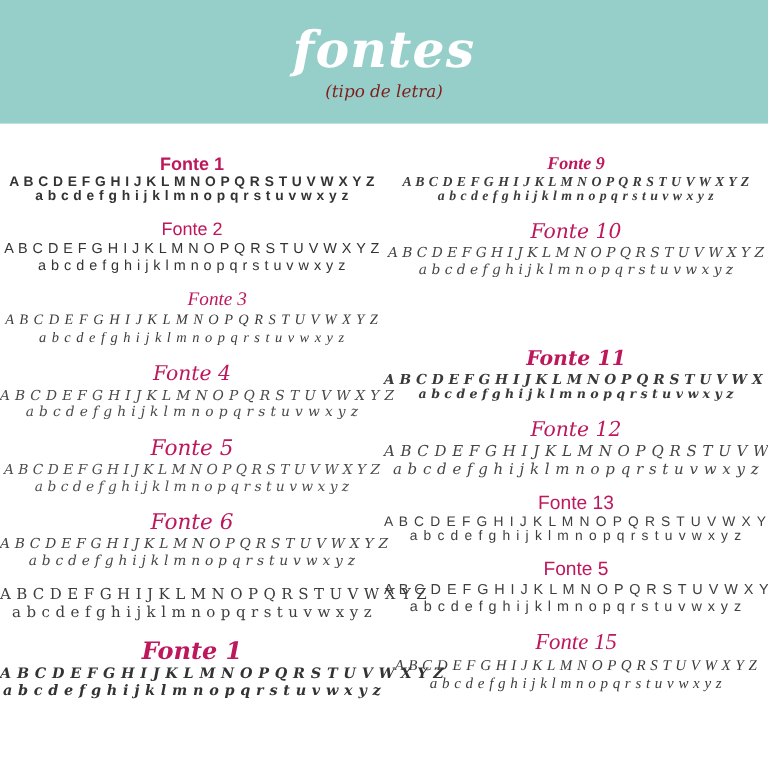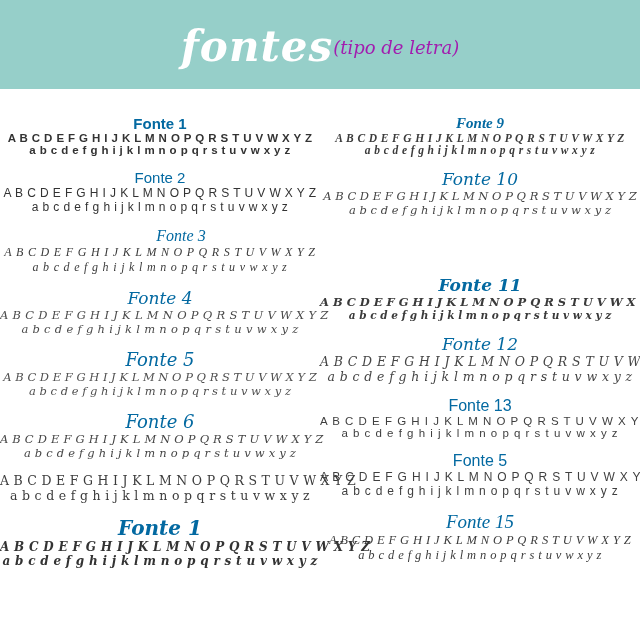--- a/index.html
+++ b/index.html
@@ -4,60 +4,60 @@
 <style>
   html,body{margin:0;padding:0;}
   body{
     width:640px;height:640px;
     background:#ffffff;
     font-family:"Liberation Sans",sans-serif;
     overflow:hidden;
   }
   
   .banner{
-    width:640px;height:89px;
+    width:640px;height:103px;
     background:#96cfc9;
-    display:flex;flex-direction:row;
+    display:flex;flex-direction:column;
     align-items:center;justify-content:center;
     box-sizing:border-box;
     padding-top:4px;
   }
   .banner .title{
     color:#ffffff;
     font-family:"DejaVu Serif",cursive;
     font-style:italic;font-weight:700;
     font-size:42px;line-height:44px;
     letter-spacing:1px;
   }
   .banner .subtitle{
-    color:#a21caf;
+    color:#7f1d1d;
     font-family:"DejaVu Serif",cursive;
     font-style:italic;font-weight:400;
-    font-size:18px;line-height:22px;
+    font-size:14px;line-height:22px;
     margin-top:2px;
   }
   
   .content{
     display:flex;flex-direction:row;
     width:640px;
     padding-top:26px;
     box-sizing:border-box;
   }
   .col{
     width:320px;
     display:flex;flex-direction:column;
     align-items:center;
   }
   .font-block{
     width:320px;
     text-align:center;
     margin-bottom:13px;
   }
   .font-label{
-    color:#0369a1;
+    color:#be185d;
     line-height:1.15;
     white-space:nowrap;
   }
   .upper,.lower{
     color:#333333;
     white-space:nowrap;
     line-height:1.25;
   }
   
   

